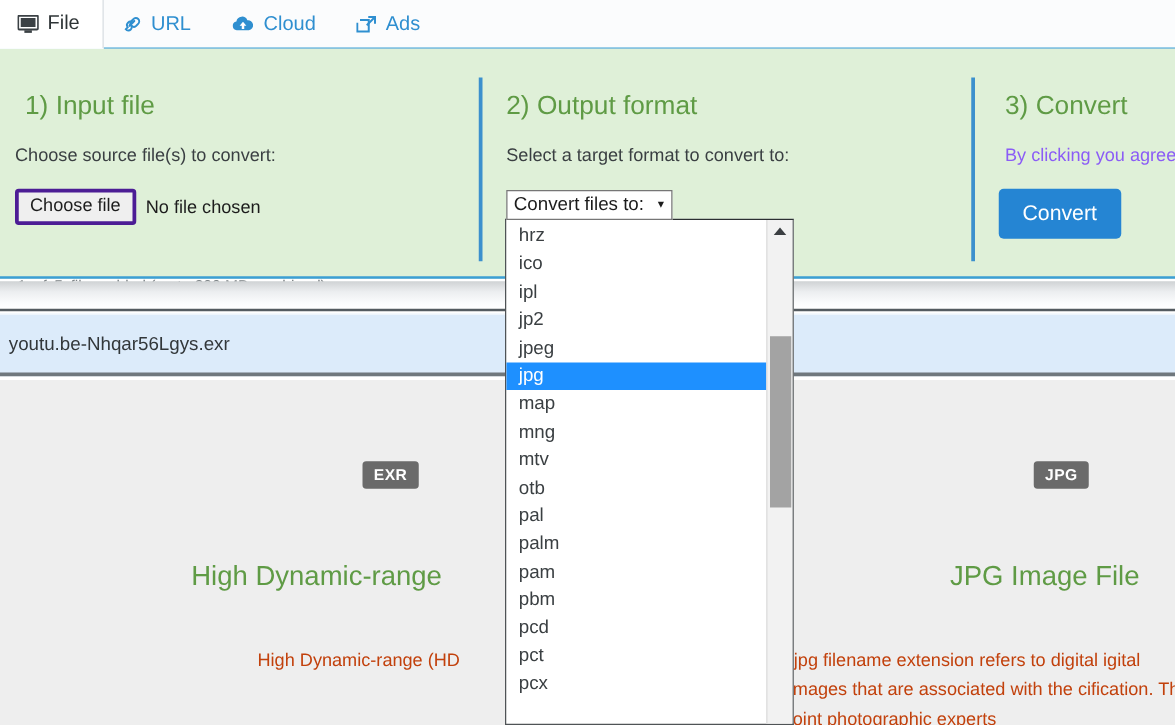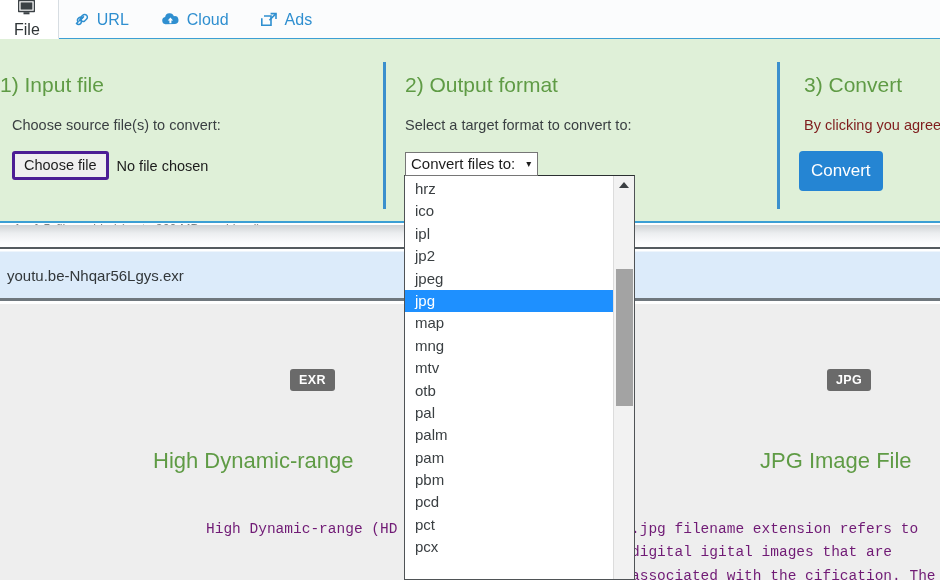--- a/index.html
+++ b/index.html
@@ -28,21 +28,21 @@
     color: #2f8fd0;
     cursor: pointer;
     box-sizing: border-box;
     white-space: nowrap;
   }
   .nav-tab.active {
     color: #2e3436;
     background: #ffffff;
     border-right: 1px solid #d7dde2;
     border-bottom: 1px solid #ffffff;
-    position: relative; z-index: 3; flex-direction: column;
+    position: relative; z-index: 3;
   }
   .nav-tab .ic { display: inline-flex; align-items:center; justify-content:center; }
   .nav-tab .lbl { line-height: 1; }
 
   
   .steps {
     position: absolute; left: 0; top: 39px; width: 940px; height: 184px;
     background: #dff0d8;
     border-bottom: 2px solid #3c9fd4;
     box-sizing: border-box;
@@ -57,21 +57,21 @@
   }
   .step-title {
     position: absolute; top: 34px;
     font-size: 21px; color: #5f9b45; font-weight: normal;
     white-space: nowrap;
   }
   .step-sub {
     position: absolute; top: 78px;
     font-size: 14.5px; color: #3a3f42; white-space: nowrap;
   }
-  .step-sub.muted { color: #7f1d1d; }
+  .step-sub.muted { color: #8b5cf6; }
 
   
   .file-ctrl {
     position: absolute; left: 12px; top: 112px;
     display: flex; align-items: center; gap: 8px;
   }
   .choose-btn {
     border: 3px solid #4c1d95;
     background: #efefef;
     border-radius: 3px;
@@ -108,21 +108,21 @@
     line-height: 1.15;
   }
   .caret { font-size: 10px; color: #1c1c1c; line-height: 1; }
 
   
   .convert-btn {
     position: absolute; left: 799px; top: 151px;
     background: #2585d3;
     color: #ffffff;
     border: none; border-radius: 4px;
-    padding: 10px 12px;
+    padding: 10px 19px;
     font-size: 17px;
     cursor: pointer;
     font-family: "Liberation Sans", sans-serif;
   }
 
   
   .strip {
     position: absolute; left: 0; top: 225px; width: 940px; height: 24px;
     background: linear-gradient(to bottom, #cfd2d4 0%, #eceef0 38%, #fbfcfd 80%, #ffffff 100%);
     border-bottom: 2px solid #545b60;
@@ -165,23 +165,22 @@
   }
   .fmt-title {
     position: absolute;
     font-size: 22px;
     color: #5f9b45;
     white-space: nowrap;
   }
   .fmt-body {
     position: absolute;
     font-size: 14.5px;
-    color: #701a75;
+    color: #c2410c;
     line-height: 1.62;
-    font-family: Liberation Mono, monospace;
   }
 
   
   .exr-badge { left: 290px; top: 369px; }
   .exr-title { left: 153px; top: 448px; }
   .exr-body  { left: 206px; top: 518px; white-space: nowrap; }
 
   .jpg-badge { left: 827px; top: 369px; }
   .jpg-title { left: 760px; top: 448px; }
   .jpg-body  { left: 631px; top: 518px; width: 330px; }
@@ -291,21 +290,21 @@
         </span>
         <span class="lbl">Ads</span>
       </div>
 
     </div>
   </div>
 
   <div class="steps">
 
     <div class="step step-1">
-      <div class="step-title" style="left:0">1) Input file</div>
+      <div class="step-title" style="left:20px">1) Input file</div>
       <div class="step-sub" style="left:12px">Choose source file(s) to convert:</div>
 
       <div class="file-ctrl">
         <span class="choose-btn">Choose file</span>
         <span class="file-none">No file chosen</span>
       </div>
 
       <div class="files-added">
         <span class="num">1</span>
         <span>of</span>

